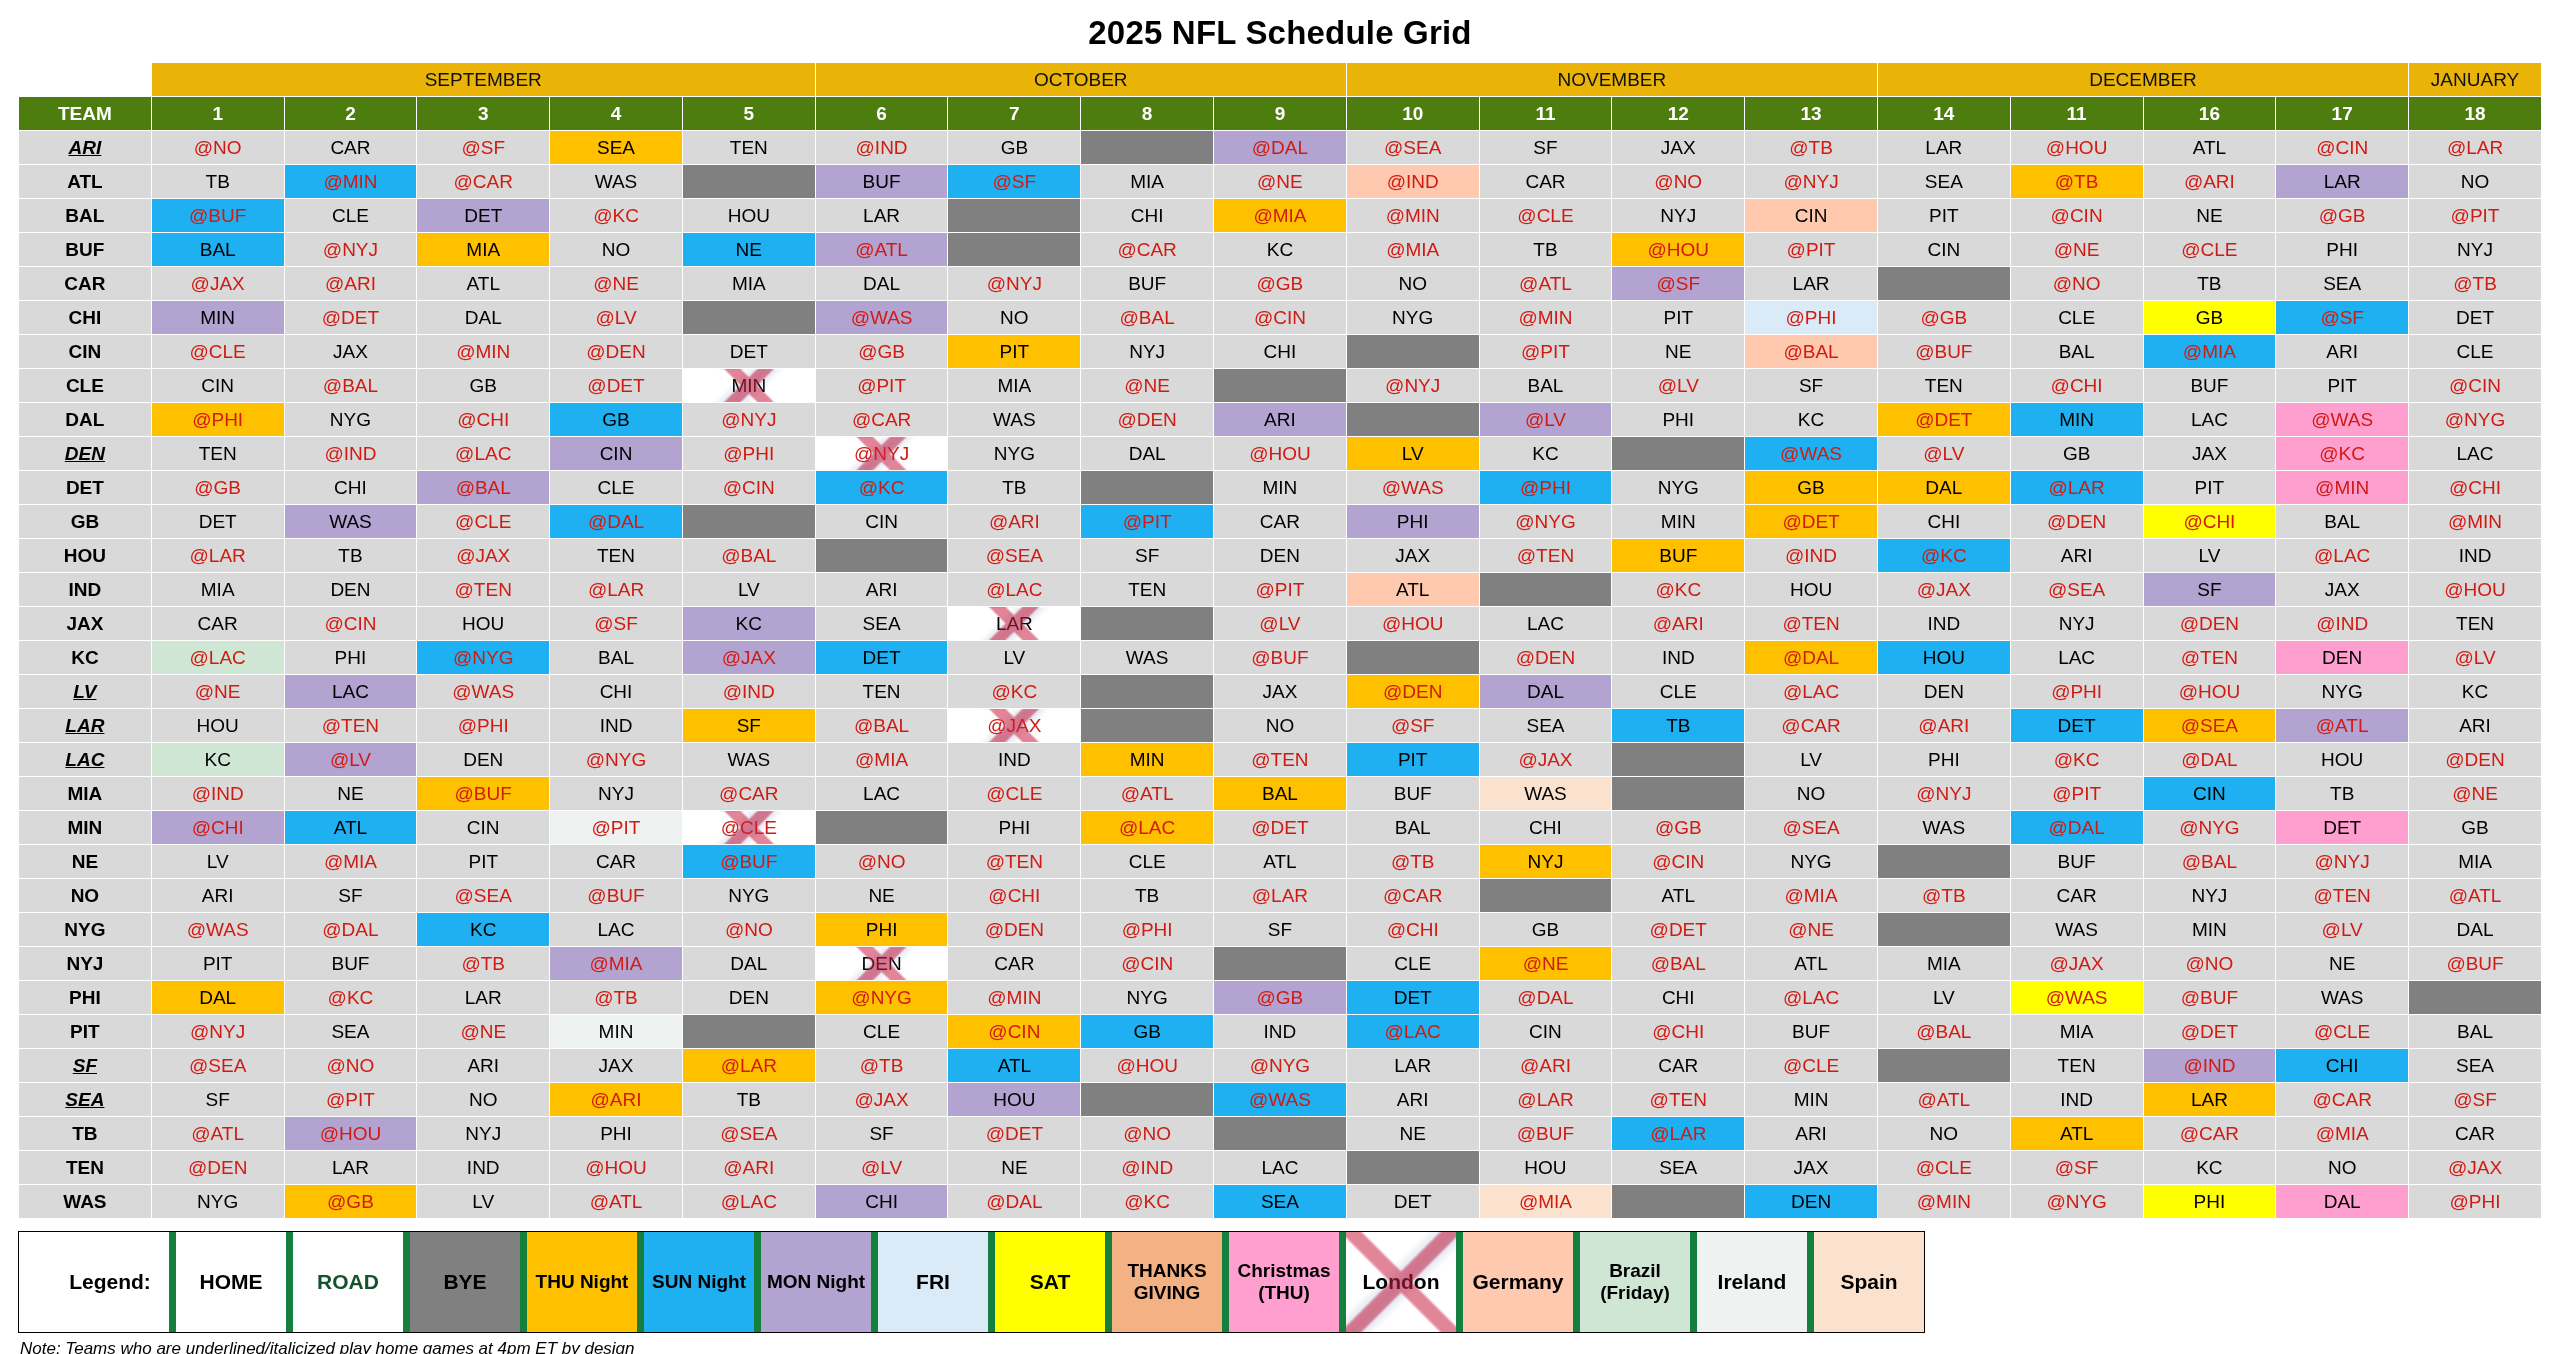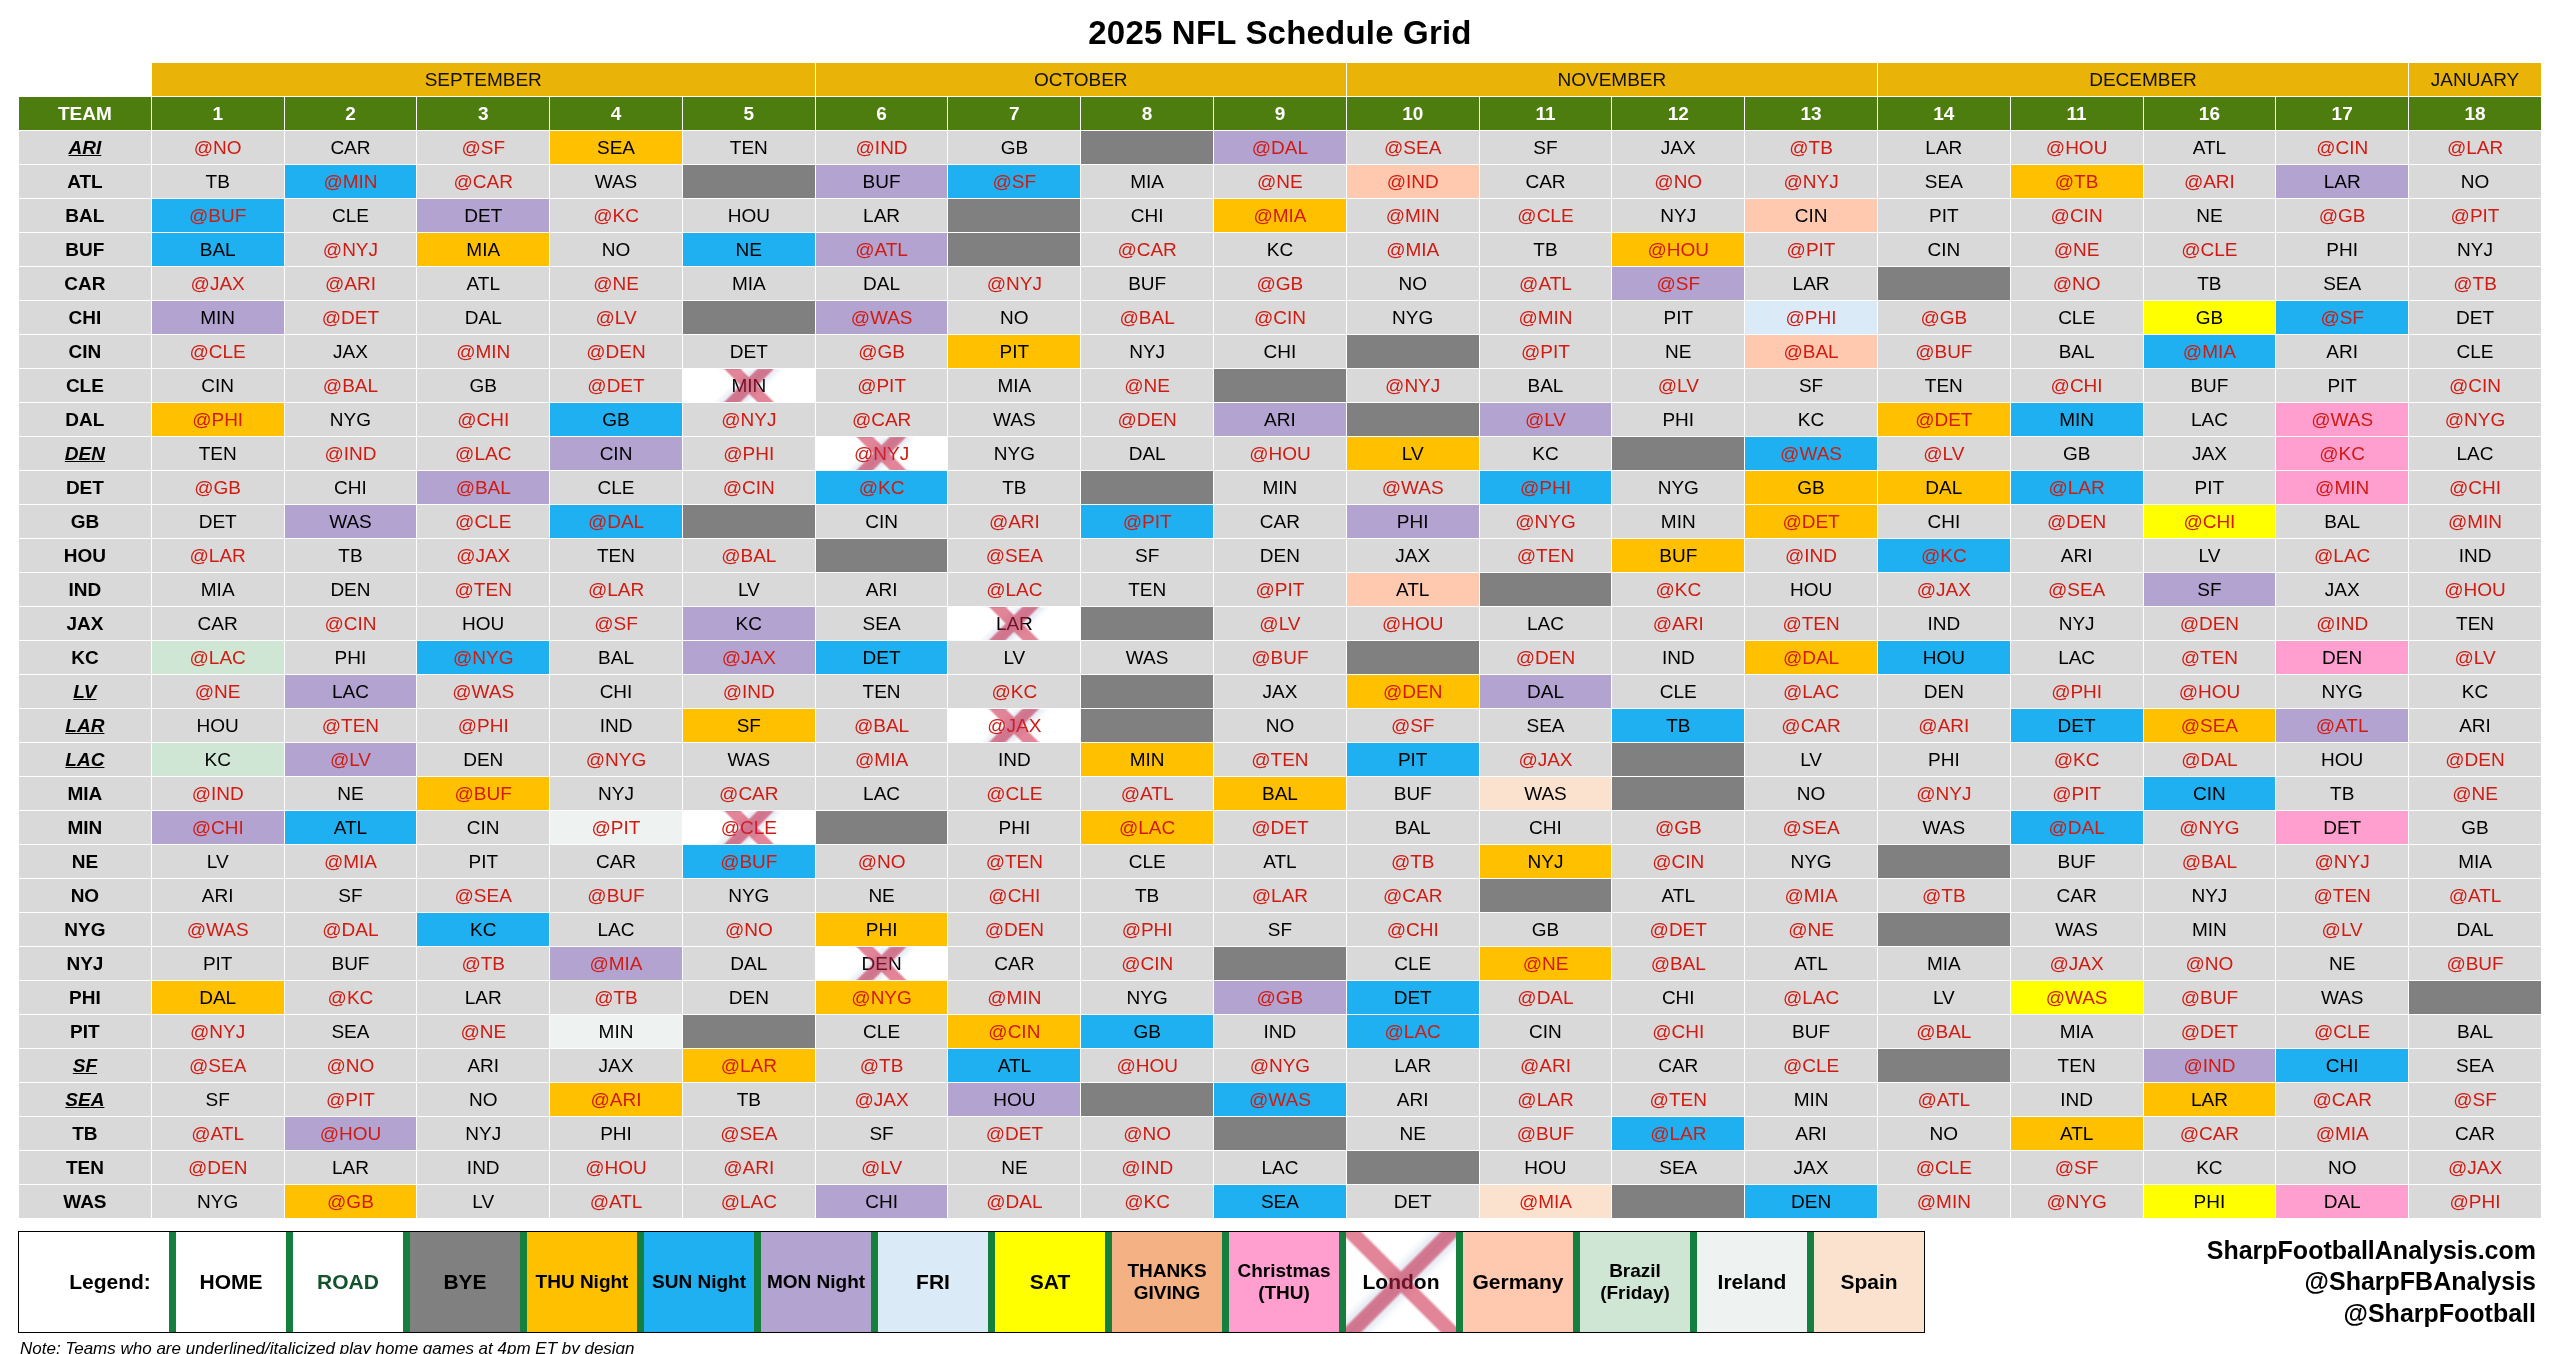--- a/index.html
+++ b/index.html
@@ -770,20 +770,15 @@
           <div class="lg sat">SAT</div>
           <div class="lg thanks small">THANKS GIVING</div>
           <div class="lg xmas small">Christmas (THU)</div>
           <div class="lg london">London</div>
           <div class="lg germany">Germany</div>
           <div class="lg brazil small">Brazil (Friday)</div>
           <div class="lg ireland">Ireland</div>
           <div class="lg spain">Spain</div>
         </div>
     </div>
-    <div class="socials" id="socials">
-        <div>SharpFootballAnalysis.com</div>
-        <div>@SharpFBAnalysis</div>
-        <div>@SharpFootball</div>
-      </div>
   </div>
   <div class="note">Note: Teams who are underlined/italicized play home games at 4pm ET by design</div>
 </div>
 
 </body></html>

